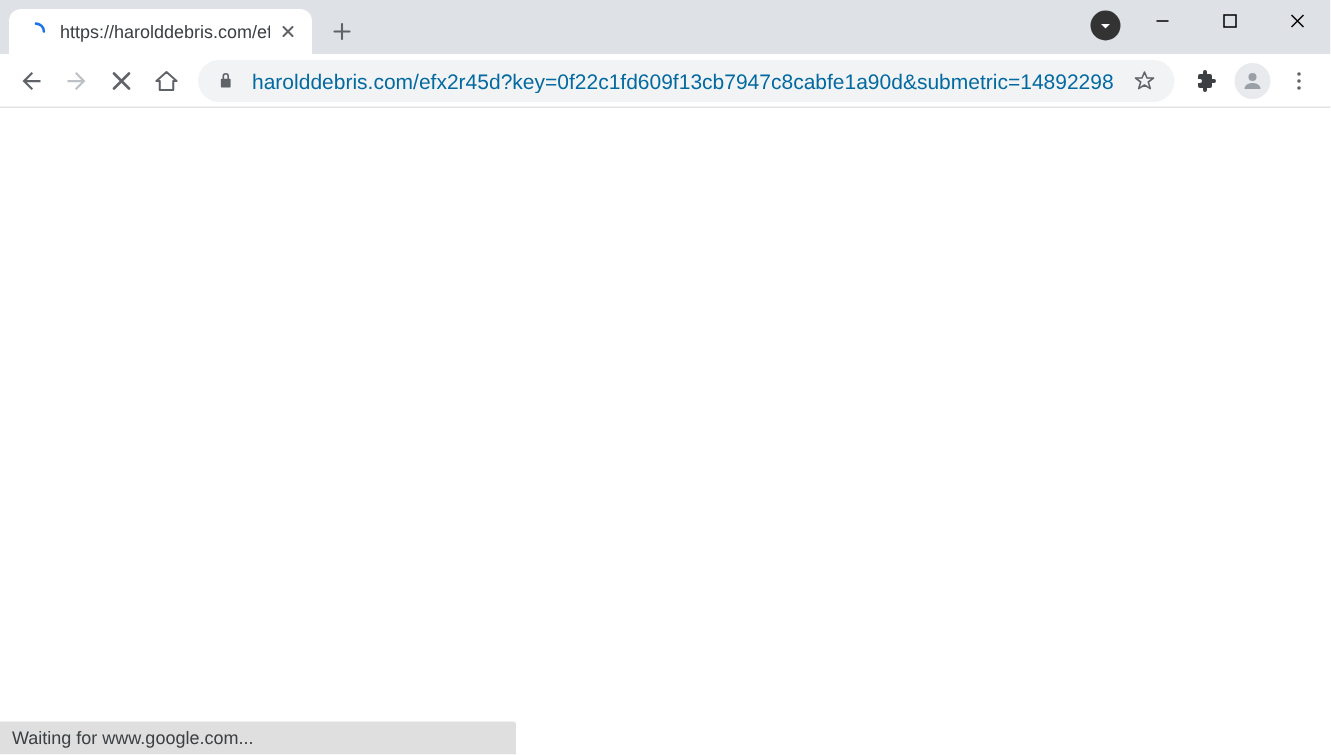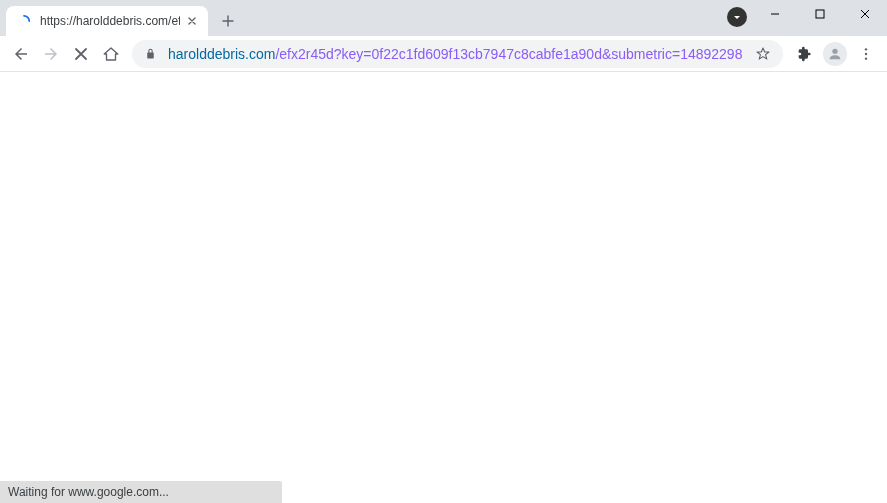--- a/index.html
+++ b/index.html
@@ -133,21 +133,21 @@
     color: #5f6368;
     margin-right: 10px;
   }
   .url {
     font-size: 14px;
     white-space: nowrap;
     overflow: hidden;
     flex: 1;
   }
   .url-domain { color: #0369a1; }
-  .url-path { color: #8b5cf6; }
+  .url-path { color: #0369a1; }
   .star-wrap {
     width: 20px;
     display: flex;
     align-items: center;
     justify-content: center;
     color: #5f6368;
   }
   .right-icons {
     display: flex;
     align-items: center;
@@ -168,21 +168,21 @@
   }
   .statusbar {
     position: absolute;
     left: 0;
     bottom: 0;
     background: #dfdfdf;
     color: #3c4043;
     font-size: 12px;
     padding: 4px 8px;
     border-top-right-radius: 2px;
-    width: 282px;
+    width: 344px;
   }
 </style>
 </head>
 <body>
 
 <div class="titlebar">
   <div class="tab-strip">
     <div class="tab">
       <span class="tab-favicon">
         <svg width="14" height="14" viewBox="0 0 16 16">

